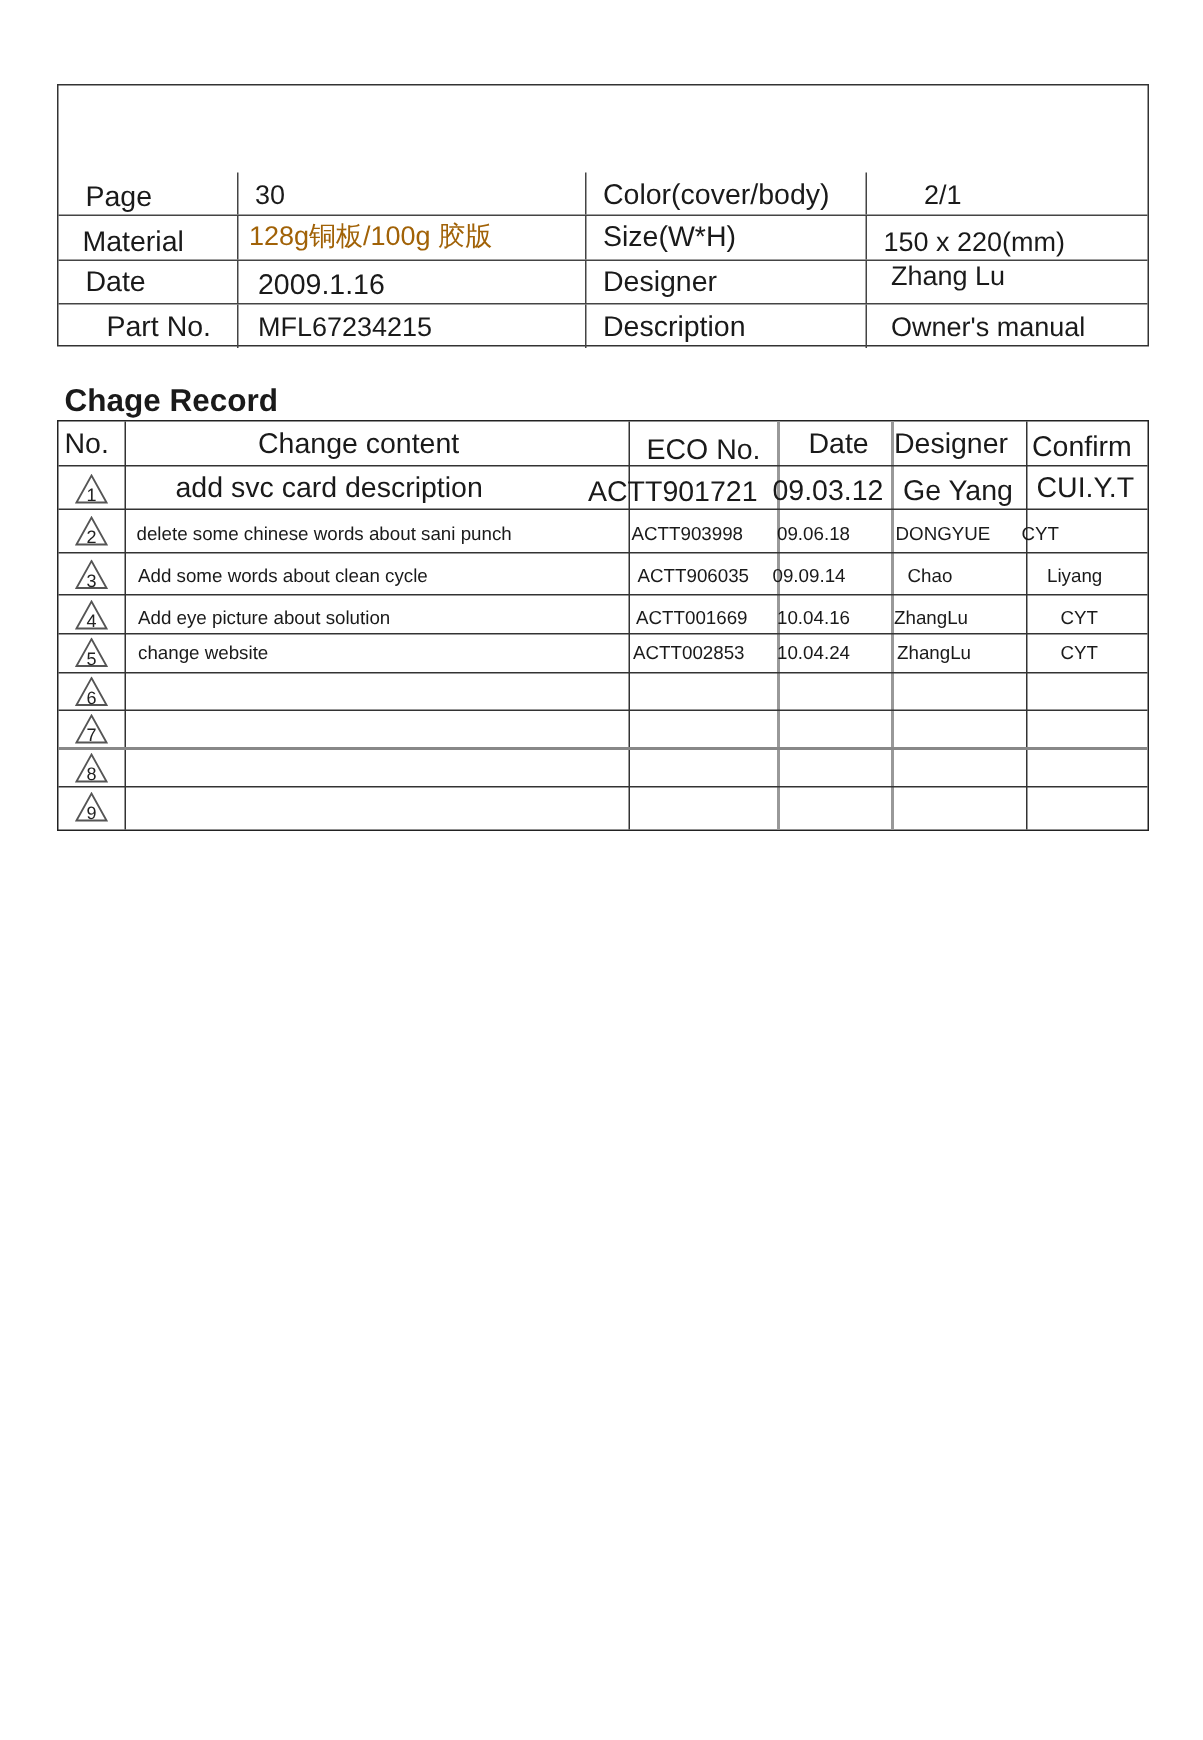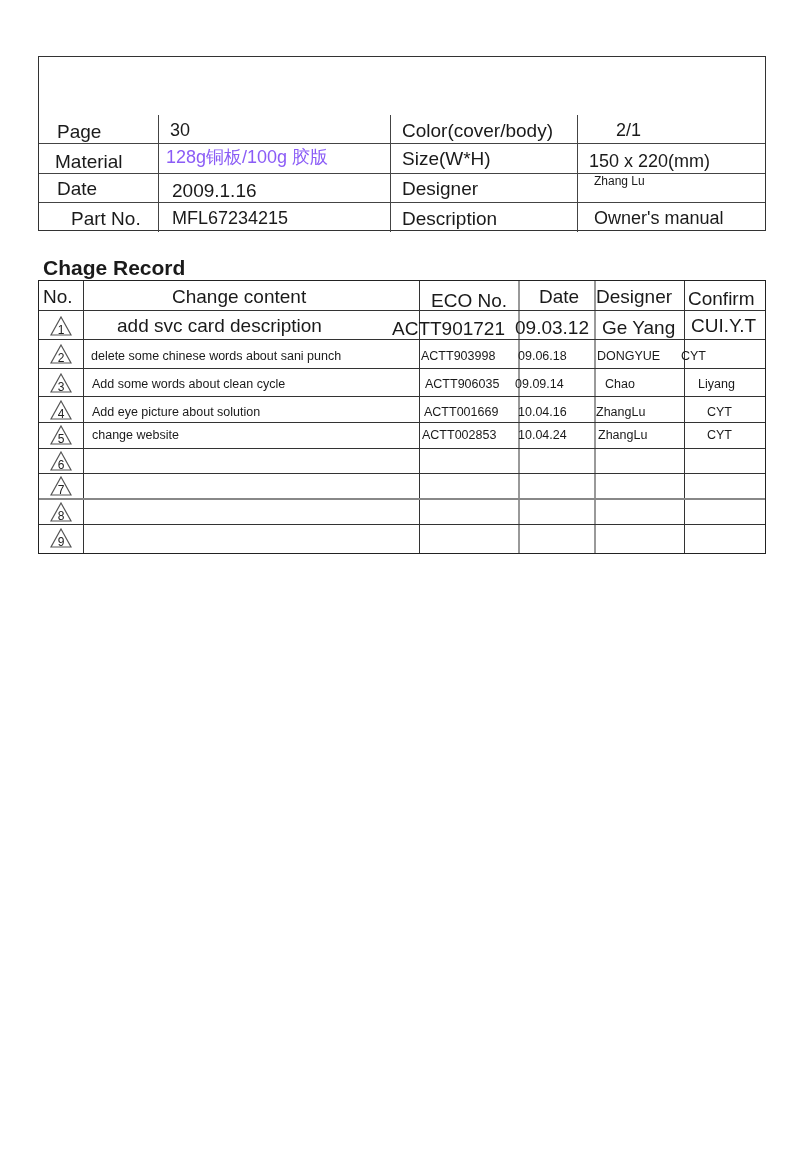--- a/index.html
+++ b/index.html
@@ -44,33 +44,33 @@
     <span class="cell" style="left:131px; top:6px; font-size:18px;">30</span>
     <span class="cell" style="left:363px; top:6px;">Color(cover/body)</span>
     <span class="cell" style="left:557px; top:6px; font-size:18px;margin-left:20px;">2/1</span>
   </div>
 
   <div class="row" style="top:87px; height:30px;">
     <div class="vline" style="left:119px;"></div>
     <div class="vline" style="left:351px;"></div>
     <div class="vline" style="left:538px;"></div>
     <span class="cell" style="left:16px; top:8px;">Material</span>
-    <span class="cell" style="left:127px; top:4px; font-size:18px; color:#8b5cf6;">128g铜板/100g 胶版</span>
+    <span class="cell" style="left:127px; top:4px; font-size:18px; color:#a16207;">128g铜板/100g 胶版</span>
     <span class="cell" style="left:363px; top:5px;">Size(W*H)</span>
     <span class="cell" style="left:550px; top:8px; font-size:18px;">150 x 220(mm)</span>
   </div>
 
   <div class="row" style="top:117px; height:29px;">
     <div class="vline" style="left:119px;"></div>
     <div class="vline" style="left:351px;"></div>
     <div class="vline" style="left:538px;"></div>
     <span class="cell" style="left:18px; top:5px;">Date</span>
     <span class="cell" style="left:133px; top:7px;">2009.1.16</span>
     <span class="cell" style="left:363px; top:5px;">Designer</span>
-    <span class="cell" style="left:555px; top:1px; font-size:12px;">Zhang Lu</span>
+    <span class="cell" style="left:555px; top:1px; font-size:18px;">Zhang Lu</span>
   </div>
 
   <div class="row" style="top:146px; height:29px;">
     <div class="vline" style="left:119px;"></div>
     <div class="vline" style="left:351px;"></div>
     <div class="vline" style="left:538px;"></div>
     <span class="cell" style="left:32px; top:6px;">Part No.</span>
     <span class="cell" style="left:133px; top:6px; font-size:18px;">MFL67234215</span>
     <span class="cell" style="left:363px; top:6px;">Description</span>
     <span class="cell" style="left:555px; top:6px; font-size:18px;">Owner's manual</span>

